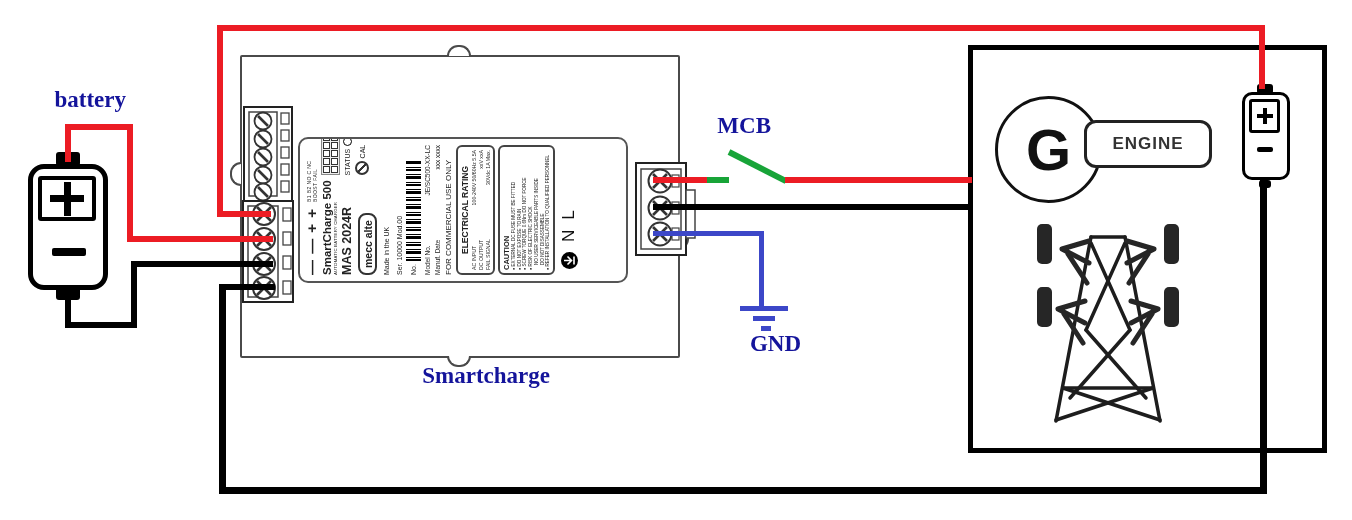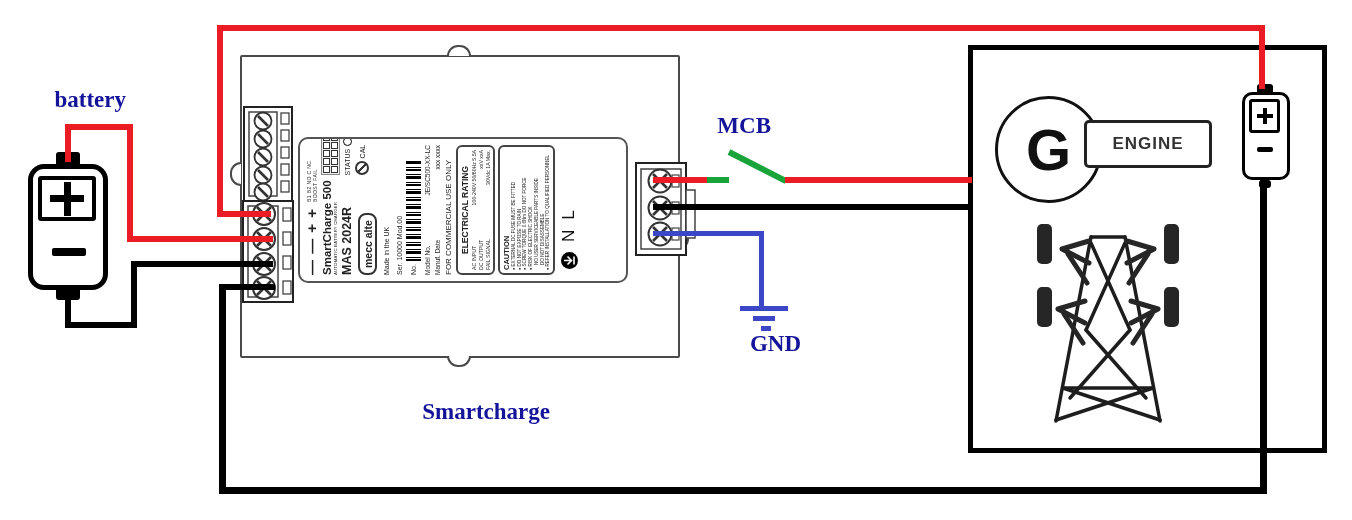--- a/index.html
+++ b/index.html
@@ -23,21 +23,21 @@
   .plus-box  { position: absolute; background: #fff; border: 4px solid #000; border-radius: 3px; }
   .plusmark  { position: absolute; left: 50%; top: 50%; }
   .plusmark i { position: absolute; background: #000; display: block; }
   .minus-bar { position: absolute; background: #000; border-radius: 2px; }
 
   
   .gen-box   { position: absolute; border: 5px solid #000; background: #fff; }
   .g-circle  { position: absolute; width: 107px; height: 107px; border: 3px solid #111;
                border-radius: 50%; background: #fff; display: flex; align-items: center;
                justify-content: center; font-size: 58px; font-weight: bold; color: #111; }
-  .engine-box{ position: absolute; border: 3px solid #222; border-radius: 5px; background: #fff;
+  .engine-box{ position: absolute; border: 3px solid #222; border-radius: 12px; background: #fff;
                display: flex; align-items: center; justify-content: center;
                font-size: 17px; font-weight: bold; letter-spacing: 1px; color: #333; }
 
   
   .sc-box  { position: absolute; border: 2px solid #4a4a4a; background: #fff; border-radius: 2px; }
   .sc-bump { position: absolute; background: #fff; border: 2px solid #4a4a4a; }
   .bump-top    { border-bottom: none; border-radius: 12px 12px 0 0; }
   .bump-bottom { border-top: none;    border-radius: 0 0 12px 12px; }
   .bump-left   { border-right: none;  border-radius: 12px 0 0 12px; }
   .bump-right  { border-left: none;   border-radius: 0 12px 12px 0; }
@@ -86,21 +86,21 @@
   .dl-nl .bigletter { font-size: 17px; color: #111; }
 
   svg.overlay { position: absolute; left: 0; top: 0; }
 </style>
 </head>
 <body>
 
 <div class="canvas">
 
   <div class="blbl" style="left:26px; top:88px; width:100px;">battery</div>
-  <div class="blbl" style="left:390px; top:364px; width:160px;margin-top:36px;">Smartcharge</div>
+  <div class="blbl" style="left:390px; top:364px; width:160px;">Smartcharge</div>
   <div class="blbl" style="left:705px; top:114px; width:66px;">MCB</div>
   <div class="blbl" style="left:731px; top:332px; width:70px;">GND</div>
   <div class="blbl" style="left:985px; top:68px; width:130px;">generator</div>
   <div class="blbl" style="left:1140px; top:170px; width:120px;">
     <div>generator</div>
     <div>battery</div>
   </div>
   <div class="blbl" style="left:1063px; top:205px; width:70px;">grid</div>
 
   <div class="gen-box" style="left:968px; top:45px; width:359px; height:408px;"></div>

